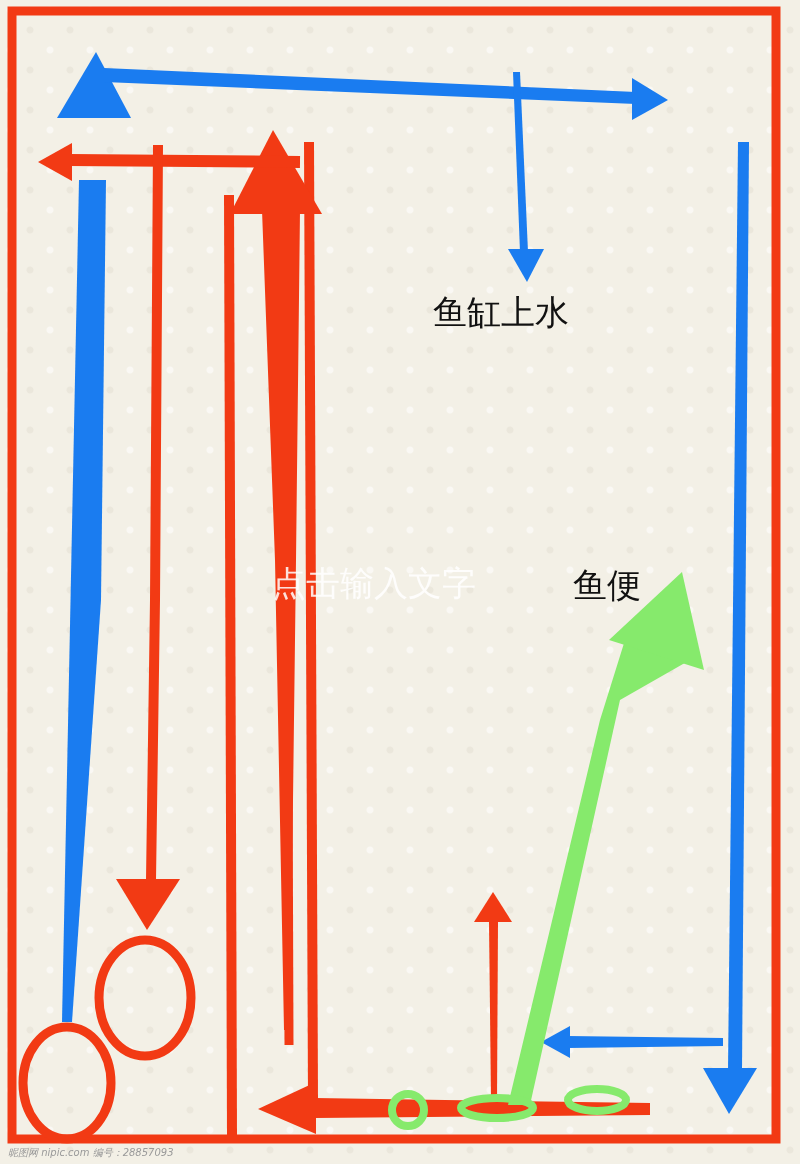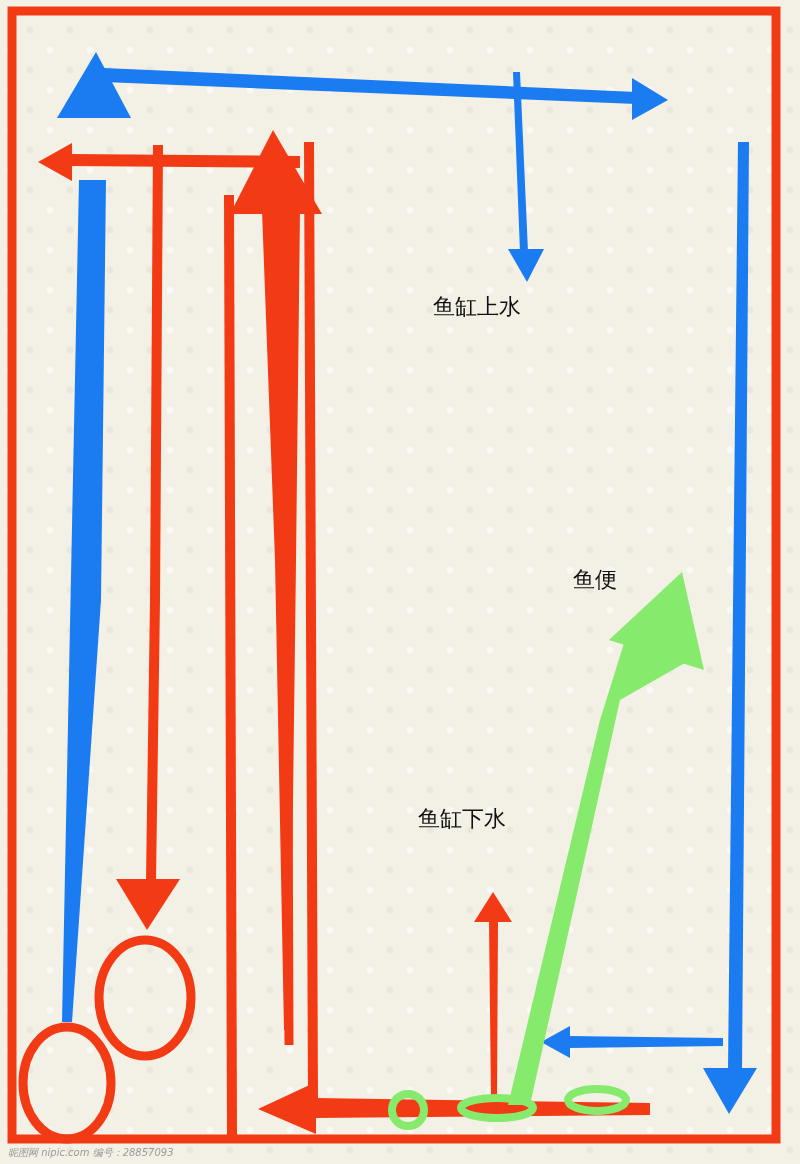--- a/index.html
+++ b/index.html
@@ -5,21 +5,21 @@
   html, body { margin: 0; padding: 0; }
   body { width: 800px; height: 1164px; background: #f3f0e6; overflow: hidden; position: relative; }
   .canvas { position: absolute; left: 0; top: 0; width: 800px; height: 1164px;
     background-color: #f3f0e6;
     background-image:
       radial-gradient(circle at 10px 10px, rgba(255,255,255,0.55) 3px, transparent 4px),
       radial-gradient(circle at 30px 30px, rgba(220,215,200,0.35) 3px, transparent 4px);
     background-size: 40px 40px;
   }
   svg { position: absolute; left: 0; top: 0; }
-  .label { position: absolute; font-family: Liberation Serif, serif; font-size: 22px; color: #111; font-weight: 500; white-space: nowrap; line-height: 1; }
+  .label { position: absolute; font-family: Liberation Serif, serif; font-size: 34px; color: #111; font-weight: 500; white-space: nowrap; line-height: 1; }
   .watermark-center { position: absolute; font-family: "DejaVu Sans", sans-serif; font-size: 34px; color: rgba(255,255,255,0.85); white-space: nowrap; line-height: 1; }
   .watermark-bottom { position: absolute; font-family: "DejaVu Sans", sans-serif; font-size: 10px; color: #9a9a9a; white-space: nowrap; }
 </style>
 </head>
 <body>
 
 <div class="canvas">
   <svg width="800" height="1164" viewBox="0 0 800 1164">
 
     <rect x="12" y="11" width="764" height="1128" fill="none" stroke="#f23a14" stroke-width="9"></rect>
@@ -64,17 +64,17 @@
     <polygon points="541,1042 570,1026 570,1058" fill="#1a7cf0"></polygon>
 
     <polygon points="508,1105 530,1105 620,700 690,660 625,640 600,720" fill="#86ea6c"></polygon>
     <polygon points="609,640 682,572 704,670" fill="#86ea6c"></polygon>
 
     <ellipse cx="408" cy="1110" rx="16" ry="16" fill="none" stroke="#86ea6c" stroke-width="8"></ellipse>
     <ellipse cx="497" cy="1108" rx="36" ry="10" fill="none" stroke="#86ea6c" stroke-width="8"></ellipse>
     <ellipse cx="597" cy="1100" rx="29" ry="11" fill="none" stroke="#86ea6c" stroke-width="8"></ellipse>
   </svg>
 
+  <div class="watermark-center" style="left:272px; top:566px;">点击输入文字</div>
   <div class="label" style="left:433px; top:296px;">鱼缸上水</div>
   <div class="label" style="left:573px; top:569px;text-align:right;">鱼便</div>
-  <div class="label" style="left:418px; top:808px;">鱼缸下水</div>
   <div class="watermark-bottom" style="left:8px; top:1146px;font-style:italic;">昵图网 nipic.com  编号：28857093</div>
 </div>
 
 </body></html>

